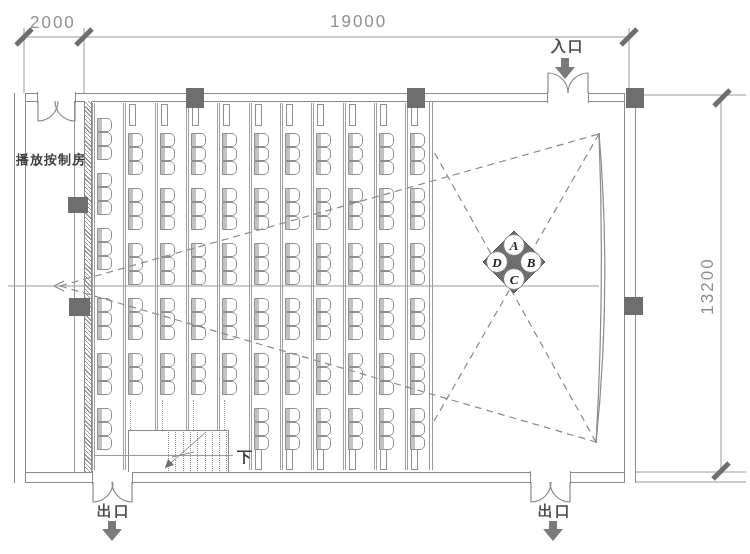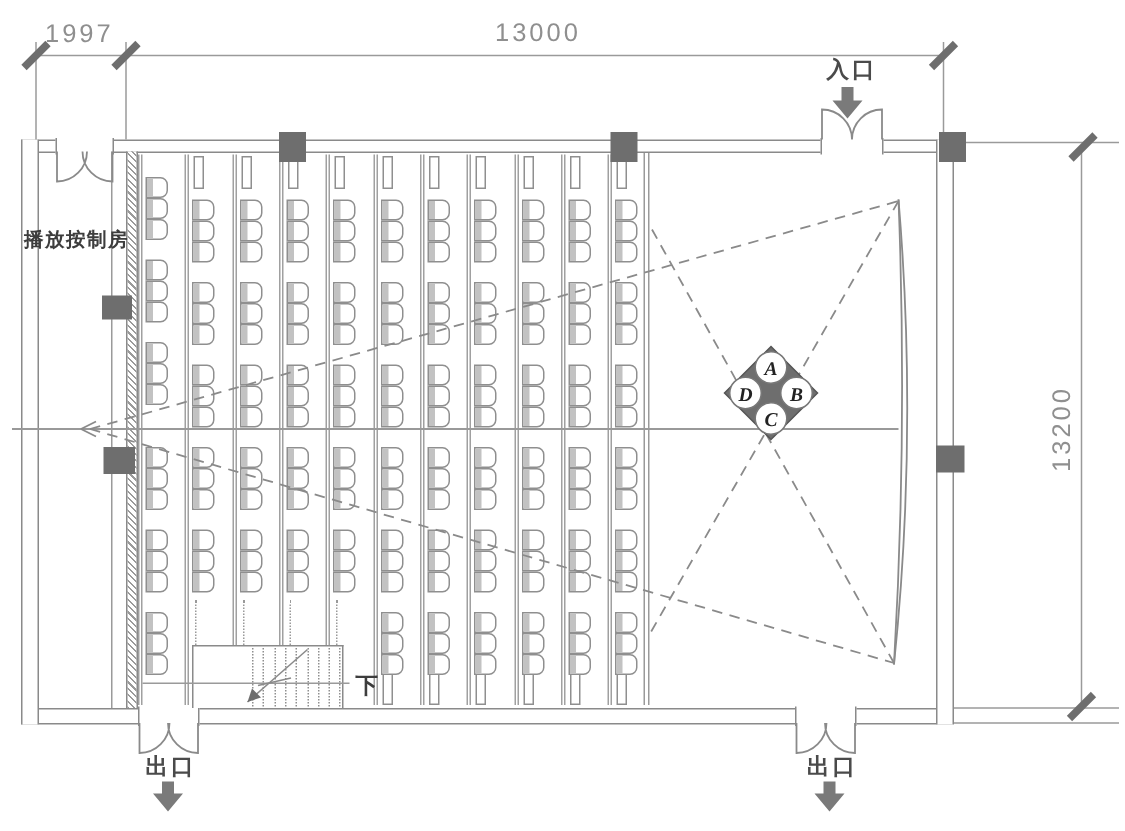--- a/index.html
+++ b/index.html
@@ -361,21 +361,21 @@
       <circle cx="497" cy="262" r="10.5" fill="#ffffff" stroke="#777777" stroke-width="1"></circle>
       <g font-family="Liberation Serif,serif" font-style="italic" font-weight="bold" font-size="13" fill="#222222" text-anchor="middle">
         <text x="514" y="250">A</text>
         <text x="531" y="267">B</text>
         <text x="514" y="284">C</text>
         <text x="497" y="267">D</text>
       </g>
     </g>
   </svg>
 
-  <div class="lbl dimtxt" style="left:30px;top:13px;">1997</div>
-  <div class="lbl dimtxt" style="left:330px;top:12px;">13000</div>
+  <div class="lbl dimtxt" style="left:30px;top:13px;">2000</div>
+  <div class="lbl dimtxt" style="left:330px;top:12px;">19000</div>
   <div class="lbl dimtxt rot" style="left:678px;top:276px;width:60px;">13200</div>
   <div class="lbl cntxt" style="left:551px;top:37px;">入口</div>
   <div class="lbl cntxt" style="left:97px;top:502px;">出口</div>
   <div class="lbl cntxt" style="left:538px;top:502px;">出口</div>
   <div class="lbl room" style="left:16px;top:151px;">播放按制房</div>
   <div class="lbl down" style="left:237px;top:448px;">下</div>
 </div>
 
 </body></html>

